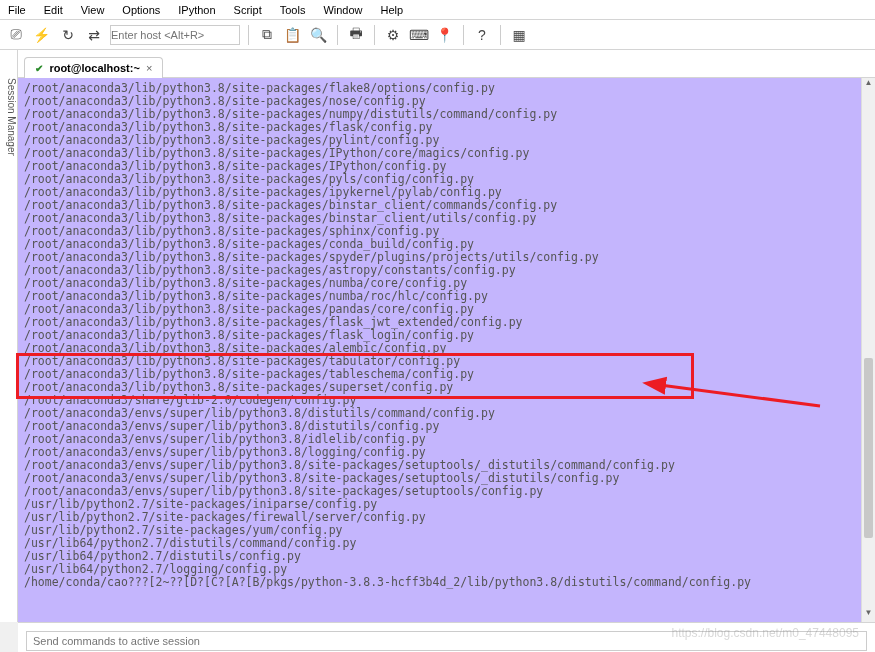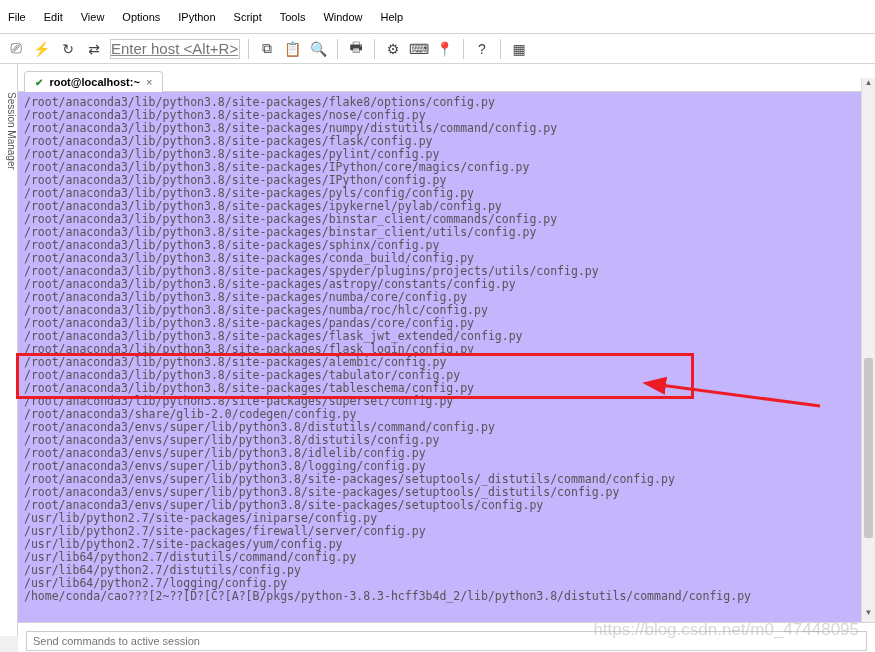--- a/index.html
+++ b/index.html
@@ -8,21 +8,21 @@
     font-size: 11px;
     background: #f0f0f0;
     width: 875px;
     height: 652px;
     overflow: hidden;
     position: relative;
   }
   .menubar {
     background: #fff;
     border-bottom: 1px solid #d4d4d4;
-    height: 34px;
+    height: 20px;
     display: flex;
     align-items: center;
     padding: 0 8px;
   }
   .menubar span {
     margin-right: 18px;
     color: #000;
     cursor: default;
   }
   .toolbar {
@@ -47,23 +47,22 @@
     width: 1px;
     height: 20px;
     background: #ccc;
     margin: 0 2px;
   }
   .host-input {
     border: 1px solid #ccc;
     height: 20px;
     width: 130px;
     padding: 0 0;
-    font-size: 15px;
+    font-size: 11px;
     color: #888;
-    text-decoration: underline;
   }
   .main-area {
     display: flex;
     height: calc(652px - 20px - 30px - 30px);
   }
   .session-sidebar {
     width: 18px;
     background: #fff;
     border-right: 1px solid #d4d4d4;
     writing-mode: vertical-rl;
@@ -176,21 +175,21 @@
     border: 1px solid #ccc;
     padding: 0 6px;
     font-size: 11px;
     color: #888;
   }
   .watermark {
     position: absolute;
     right: 16px;
     bottom: 12px;
     color: rgba(140,140,140,0.35);
-    font-size: 17px;
+    font-size: 12px;
     pointer-events: none;
   }
 </style>
 </head>
 <body>
 
 <div class="menubar">
   <span>File</span>
   <span>Edit</span>
   <span>View</span>

